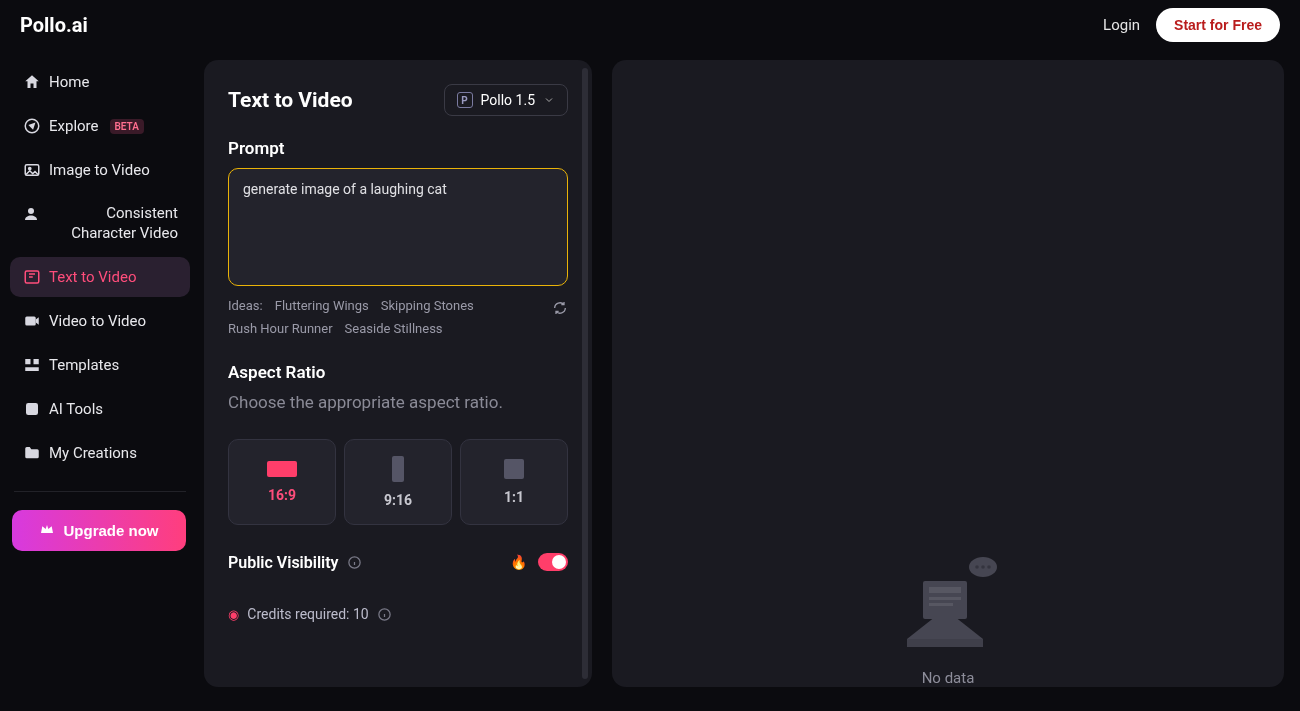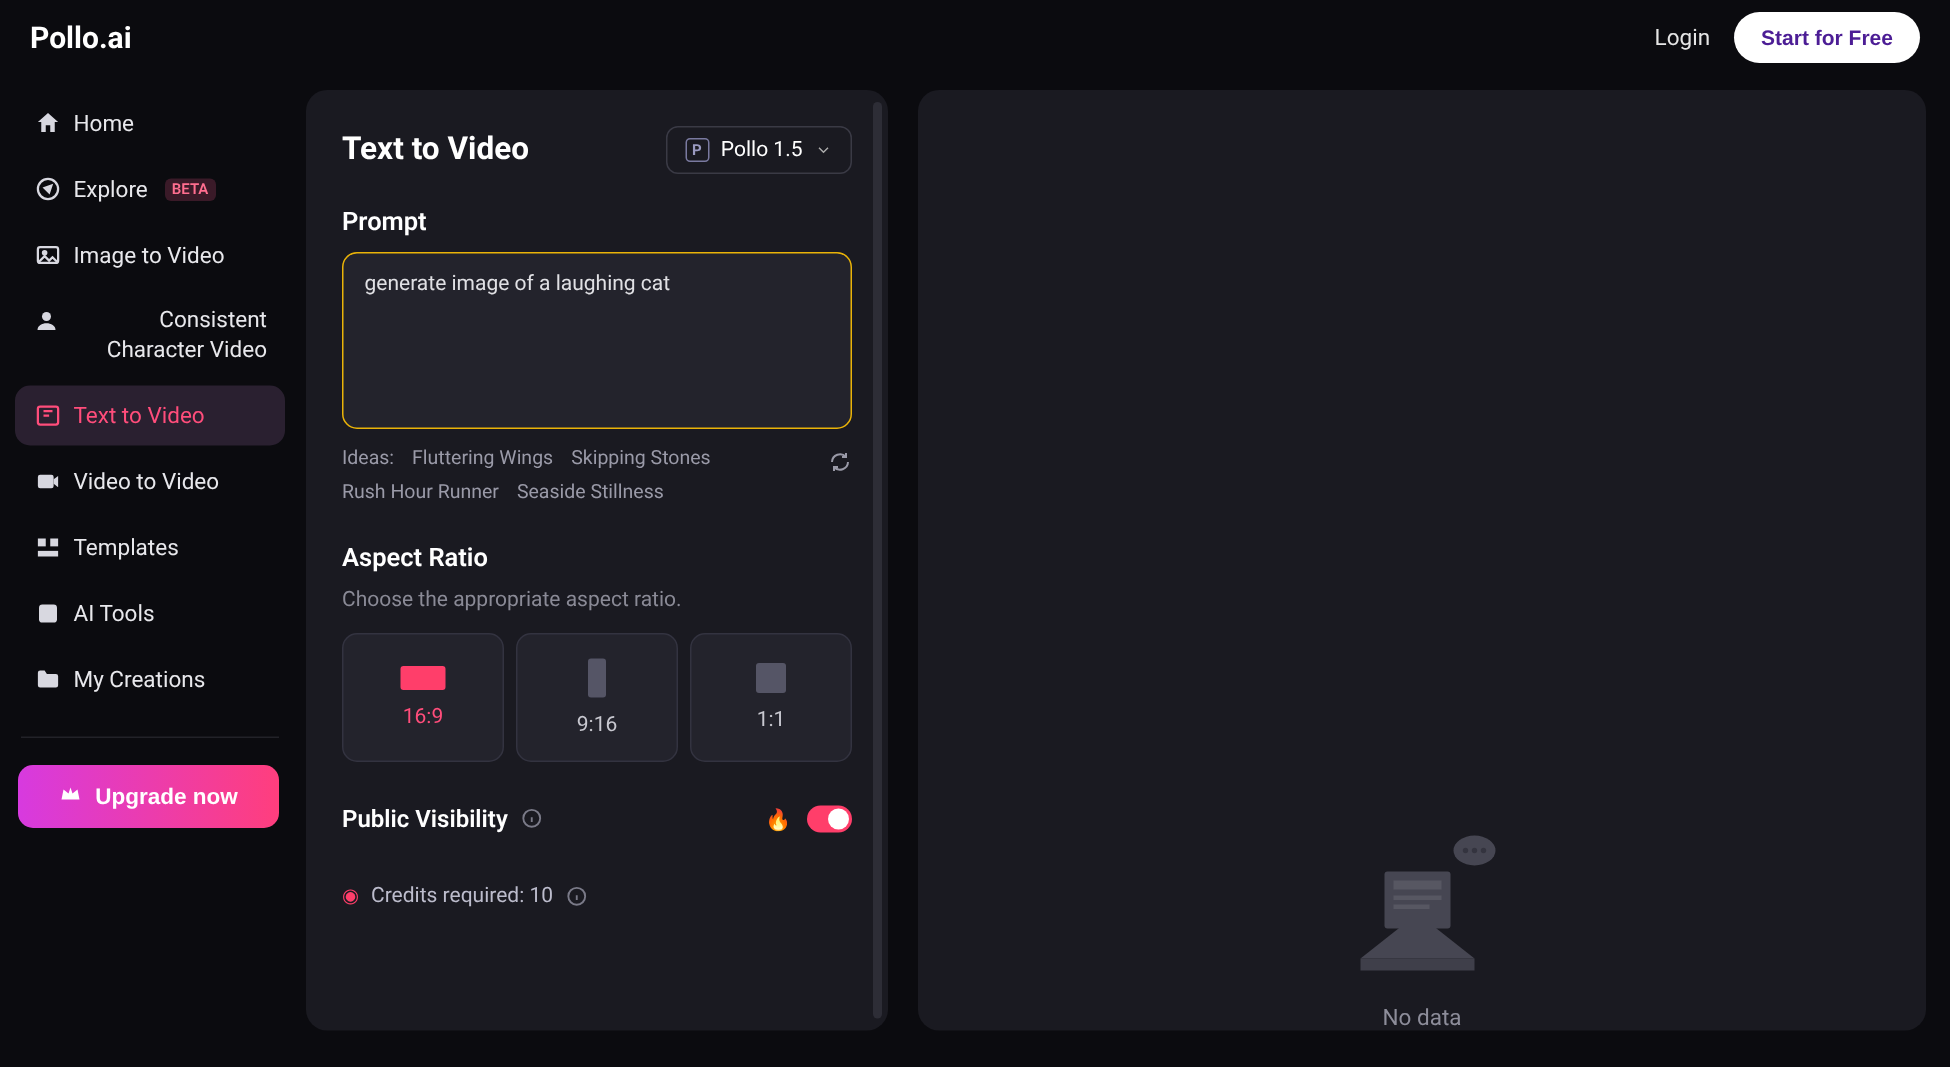--- a/index.html
+++ b/index.html
@@ -16,21 +16,21 @@
   justify-content: space-between;
   align-items: center;
   padding: 12px 20px;
   height: 50px;
 }
 .logo { font-size: 20px; font-weight: 700; display:flex; align-items:center;}
 .logo .dot { color:#fff; }
 .header-actions { display: flex; align-items: center; gap: 16px; }
 .login-link { color: #e5e5e5; font-size: 15px; text-decoration:none; cursor:pointer;}
 .start-btn {
-  background: #fff; color: #4c1d95; border:none; border-radius: 20px;
+  background: #fff; color: #b91c1c; border:none; border-radius: 20px;
   padding: 9px 18px; font-size: 14px; font-weight:600; cursor:pointer;
 }
 .main {
   display:flex;
   height: calc(100% - 50px);
 }
 .sidebar {
   width: 200px;
   padding: 10px 10px;
   display:flex; flex-direction:column;
@@ -89,35 +89,35 @@
 }
 .prompt-textarea {
   width:100%; height:112px; background:transparent; border:none; resize:none;
   color:#e0e0e4; font-size:14px; padding:12px 14px; outline:none; font-family:inherit;
 }
 .ideas-row { display:flex; justify-content:space-between; align-items:flex-start; gap:2px; }
 .ideas-list { display:flex; flex-wrap:wrap; gap:8px 12px; font-size:13px; color:#9a9aa8; }
 .idea-tag { cursor:pointer;}
 .refresh-ic { width:16px;height:16px; cursor:pointer; color:#9a9aa8; flex-shrink:0; margin-top:2px;}
 .section-group { margin-top:26px;}
-.section-hint { font-size:14px; color:#8a8a96; margin-top:4px; margin-bottom:14px;}
+.section-hint { font-size:17px; color:#8a8a96; margin-top:4px; margin-bottom:27px;}
 .ratio-row { display:flex; gap:8px; }
 .ratio-card {
   flex:1; height:86px; background:#23232c; border:1px solid #333340; border-radius:10px;
   display:flex; flex-direction:column; align-items:center; justify-content:center; gap:10px;
-  cursor:pointer; font-size:14px; color:#c8c8d0;
+  cursor:pointer; font-size:14px; color:#c8c8d0;font-weight:bold;
 }
 .ratio-card.active { color:#ff4d7b; }
 .ratio-shape { background:#555566; }
 .ratio-card.active .ratio-shape-169 { background:#ff3e6a; }
 .ratio-shape-169 { width:30px;height:16px;border-radius:2px;}
 .ratio-shape-916 { width:12px;height:26px;border-radius:2px;}
 .ratio-shape-11  { width:20px;height:20px;border-radius:2px;}
 .visibility-row {
-  display:flex; justify-content:space-between; align-items:flex-end; margin-top:28px;
+  display:flex; justify-content:space-between; align-items:flex-start; margin-top:28px;
 }
 .vis-left { display:flex; align-items:center; gap:8px; font-size:16px; font-weight:600;}
 .info-ic { width:15px;height:15px; color:#7a7a88;}
 .vis-right { display:flex; align-items:center; gap:10px;}
 .flame-ic { font-size:14px; }
 .toggle {
   width:30px;height:18px;background:#ff3e6a;border-radius:10px;position:relative;cursor:pointer;
 }
 .toggle::after {
   content:"";position:absolute;right:2px;top:2px;width:14px;height:14px;background:#fff;border-radius:50%;

